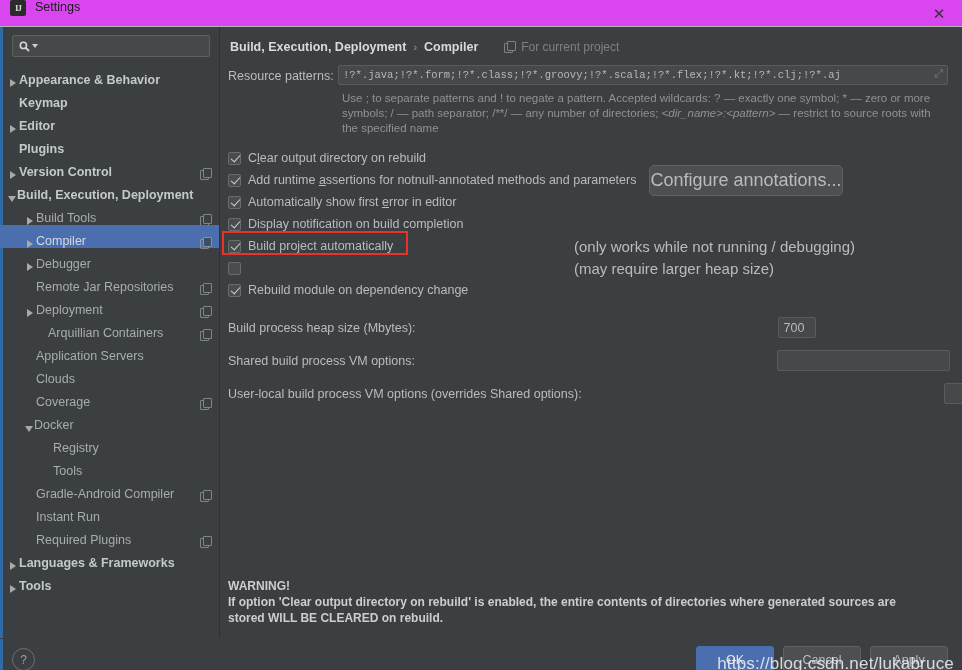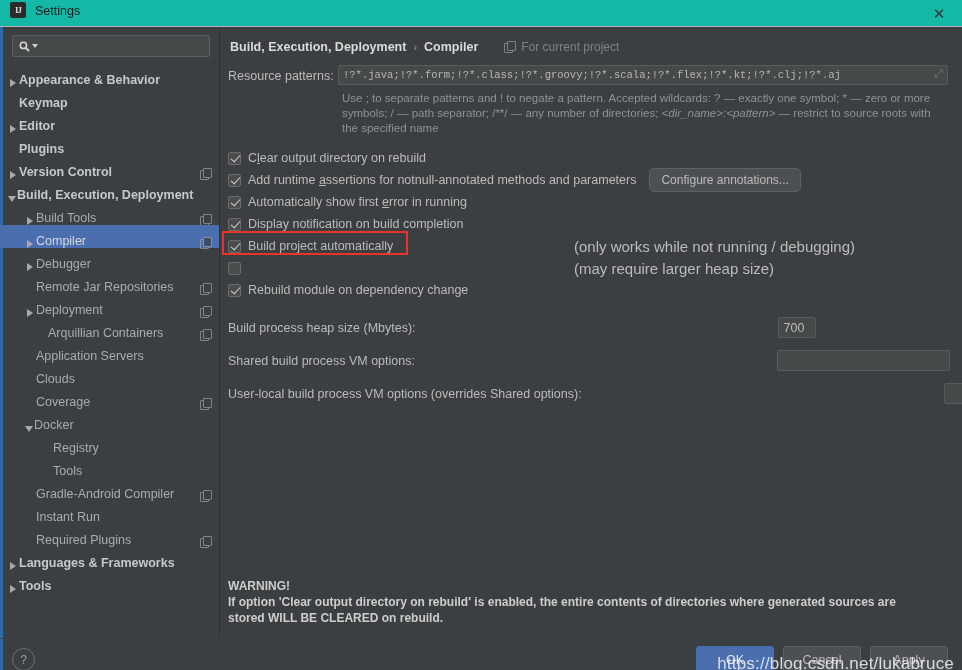--- a/index.html
+++ b/index.html
@@ -10,25 +10,25 @@
     width: 962px; height: 670px;
     font-family: "Liberation Sans", sans-serif;
     font-size: 12px;
     color: #bbbbbb;
     overflow: hidden;
     position: relative;
   }
   
   .titlebar {
     height: 27px;
-    background: #14b8a6;
+    background: #d946ef;
     border-bottom: 1px solid #b4b4b4;
     display: flex;
-    align-items: flex-end;
-    padding: 0 0 8px 10px;
+    align-items: flex-start;
+    padding: 0 0 17px 10px;
     box-sizing: border-box;
     position: relative;
   }
   .titlebar .app-icon {
     width: 16px; height: 16px;
     background: #2b2b2b;
     border-radius: 2px;
     display: inline-flex;
     align-items: center;
     justify-content: center;
@@ -281,23 +281,23 @@
     font-size: 12.5px;
     color: #bbbbbb;
     white-space: nowrap;
   }
   .opt-label u { text-decoration: underline; }
   .btn {
     background: #4c5052;
     border: 1px solid #5e6263;
     border-radius: 5px;
     color: #bbbbbb;
-    font-size: 12px;
+    font-size: 18px;
     font-family: "Liberation Sans", sans-serif;
-    padding: 4px 11px;
+    padding: 4px 0;
     box-sizing: border-box;
     white-space: nowrap;
   }
   .btn-configure { margin-left: 13px; }
   .side-note {
     position: absolute;
     left: 346px;
     color: #bbbbbb;
     font-size: 15px;
     white-space: nowrap;
@@ -581,21 +581,21 @@
           <span class="cb checked"></span>
           <span class="opt-label"><span>C</span><u>l</u><span>ear output directory on rebuild</span></span>
         </div>
         <div class="opt-row">
           <span class="cb checked"></span>
           <span class="opt-label"><span>Add runtime </span><u>a</u><span>ssertions for notnull-annotated methods and parameters</span></span>
           <span class="btn btn-configure">Configure annotations...</span>
         </div>
         <div class="opt-row">
           <span class="cb checked"></span>
-          <span class="opt-label"><span>Automatically show first </span><u>e</u><span>rror in running</span></span>
+          <span class="opt-label"><span>Automatically show first </span><u>e</u><span>rror in editor</span></span>
         </div>
         <div class="opt-row">
           <span class="cb checked"></span>
           <span class="opt-label"><span>Display notification on build completion</span><span></span></span>
         </div>
         <div class="opt-row">
           <span class="cb checked"></span>
           <span class="opt-label"><span>Build project automatically</span><span></span></span>
           <span class="side-note">(only works while not running / debugging)</span>
           <span class="hl-box"></span>

